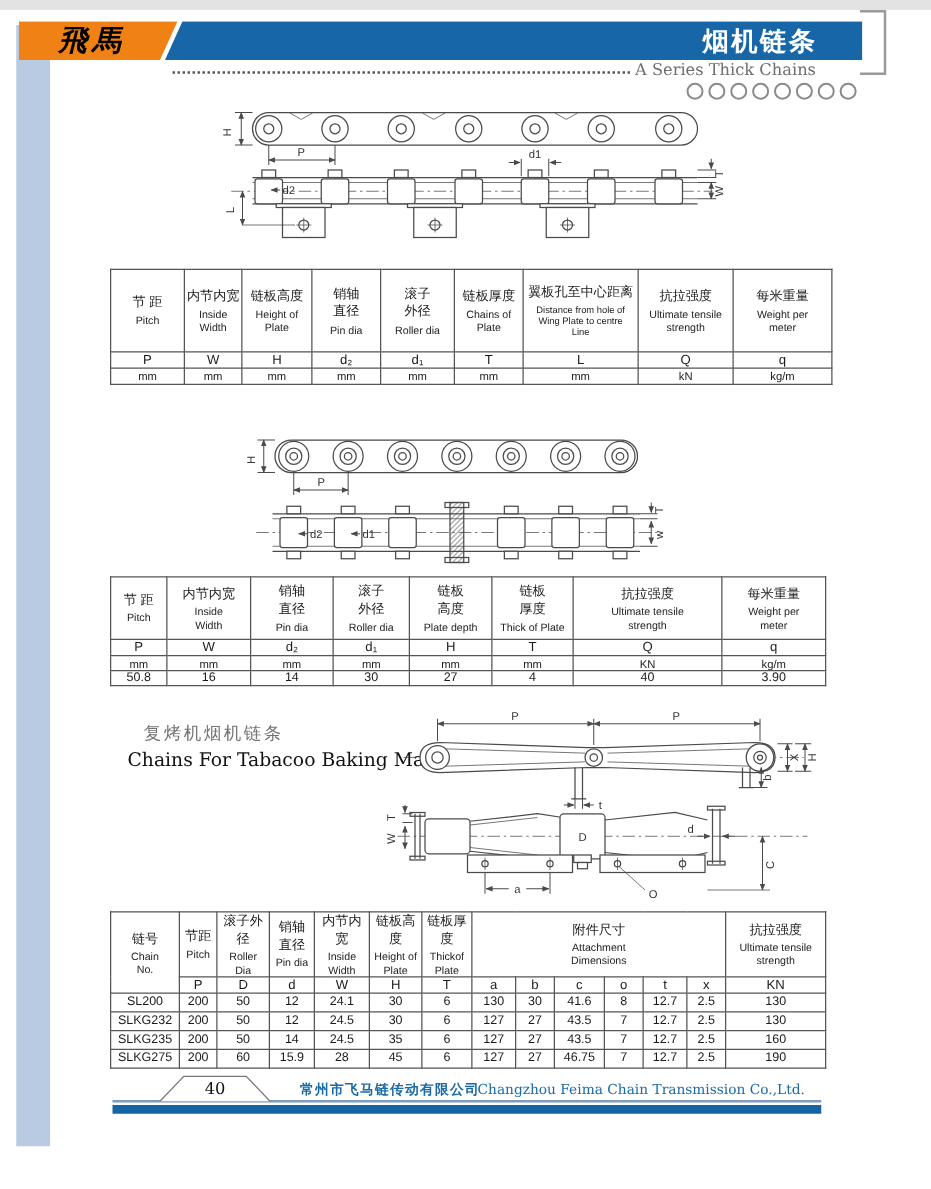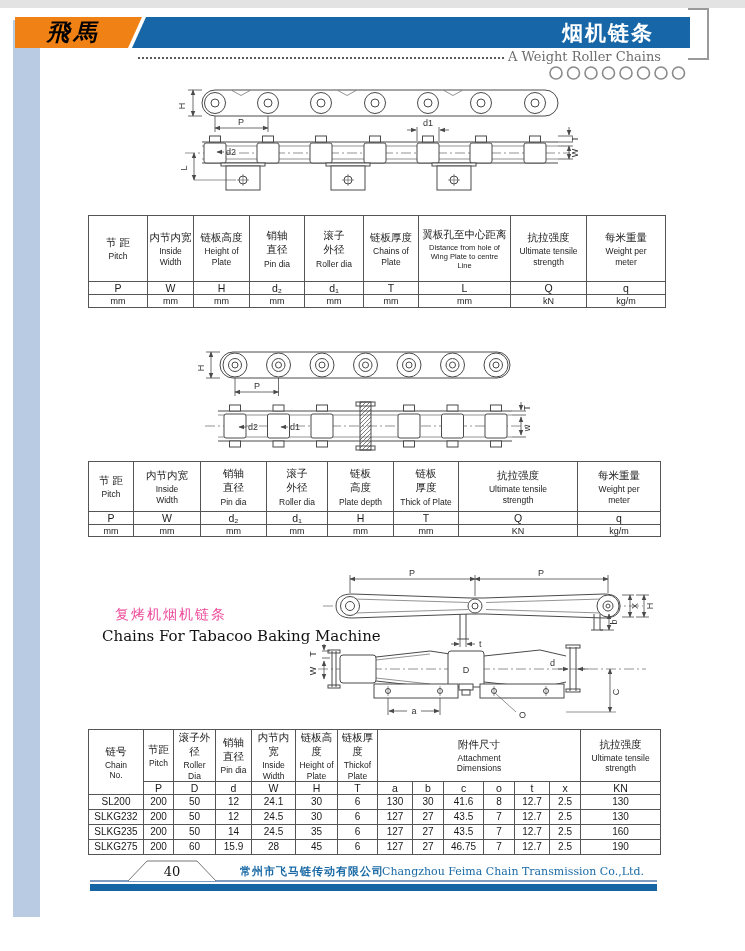--- a/index.html
+++ b/index.html
@@ -16,21 +16,21 @@
   #logo-flag span{font:italic bold 23px "DejaVu Serif",serif;color:#000000;letter-spacing:4px;padding-right:10px;}
   #title-bar{left:132px;top:17px;width:558px;height:31px;background:#1767a8;
              clip-path:polygon(14px 0,100% 0,100% 100%,0 100%);z-index:2;
              display:flex;align-items:center;justify-content:flex-end;}
   #title-bar span{color:#fff;font-size:21px;font-weight:bold;letter-spacing:2px;padding-right:36px;}
   #dotted-leader{left:138px;top:57px;width:366px;height:0;border-top:2px dotted #5a5a5a;}
   #subtitle{left:508px;top:49px;font:13px "DejaVu Serif",serif;color:#6e6e6e;}
 
   
   #section-heading{left:102px;top:578px;}
-  #section-heading .zh-h{font-size:14px;color:#ec4899;letter-spacing:2px;padding-left:13px;margin-top:28px;}
+  #section-heading .zh-h{font-size:14px;color:#737373;letter-spacing:2px;padding-left:13px;}
   #section-heading .en-h{font:15px "DejaVu Serif",serif;color:#111;margin-top:3px;}
 
   
   table.spec{border-collapse:collapse;table-layout:fixed;background:#fff;}
   .spec th,.spec td{border:1px solid #555;text-align:center;vertical-align:middle;
                     padding:0 1px;font-weight:normal;overflow:hidden;}
   .zh{font-size:10.5px;line-height:1.35;white-space:pre-line;}
   .en{font-size:8.5px;line-height:1.2;white-space:pre-line;margin-top:2px;color:#222;}
   .en-sm{font-size:7.5px;}
   tr.sym td{font-size:10.5px;}
@@ -67,21 +67,21 @@
 <div class="abs" id="logo-flag">
   <span>飛馬</span>
 </div>
 <div class="abs" id="title-bar">
   <span>烟机链条</span>
 </div>
 <svg class="abs" style="left:682px;top:6px;" width="32" height="58">
   <path d="M6 3 H26 V53 H6" stroke="#9a9a9a" stroke-width="2" fill="none"></path>
 </svg>
 <div class="abs" id="dotted-leader"></div>
-<div class="abs" id="subtitle">A Weight Roller Chains</div>
+<div class="abs" id="subtitle">A Series Thick Chains</div>
 <svg class="abs" style="left:549px;top:65px;" width="146" height="16">
   <g stroke="#8a8a8a" stroke-width="1.6" fill="#fff">
     <circle cx="7" cy="8" r="6"></circle>
       <circle cx="24.5" cy="8" r="6"></circle>
       <circle cx="42" cy="8" r="6"></circle>
     <circle cx="59.5" cy="8" r="6"></circle>
       <circle cx="77" cy="8" r="6"></circle>
       <circle cx="94.5" cy="8" r="6"></circle>
     <circle cx="112" cy="8" r="6"></circle>
       <circle cx="129.5" cy="8" r="6"></circle>
@@ -410,20 +410,30 @@
       </tr>
   <tr class="unit">
         <td>mm</td>
         <td>mm</td>
         <td>mm</td>
         <td>mm</td>
         <td>mm</td>
         <td>mm</td>
         <td>KN</td>
         <td>kg/m</td>
+      </tr>
+  <tr class="data">
+        <td>50.8</td>
+        <td>16</td>
+        <td>14</td>
+        <td>30</td>
+        <td>27</td>
+        <td>4</td>
+        <td>40</td>
+        <td>3.90</td>
       </tr>
 </tbody>
   </table>
 
 <div class="abs" id="section-heading">
   <div class="zh-h">复烤机烟机链条</div>
   <div class="en-h">Chains For Tabacoo Baking Machine</div>
 </div>
 
 <svg class="abs" style="left:278px;top:566px;" width="450" height="162" viewBox="0 0 450 162">

